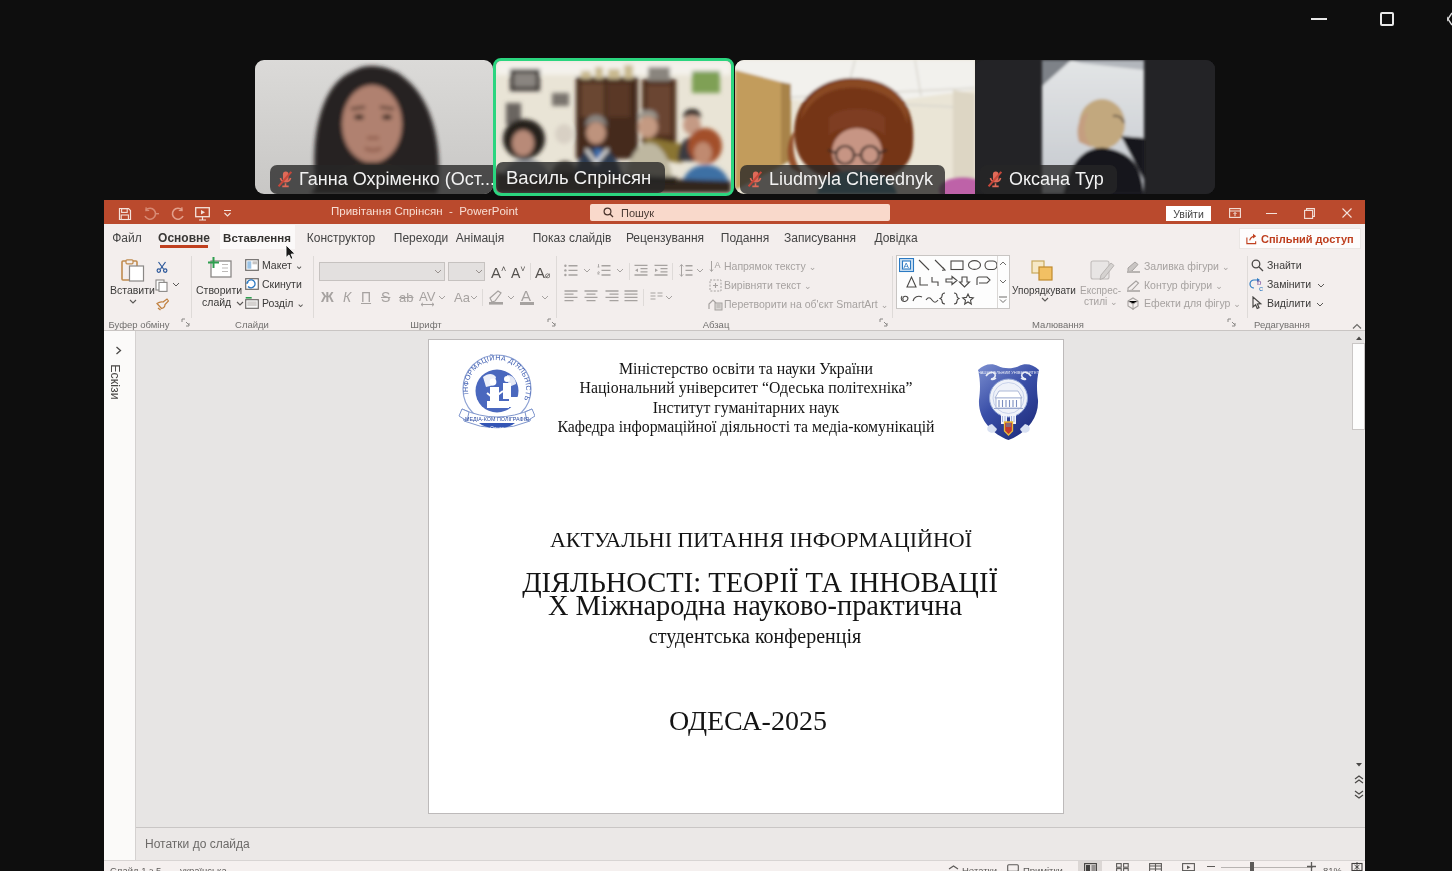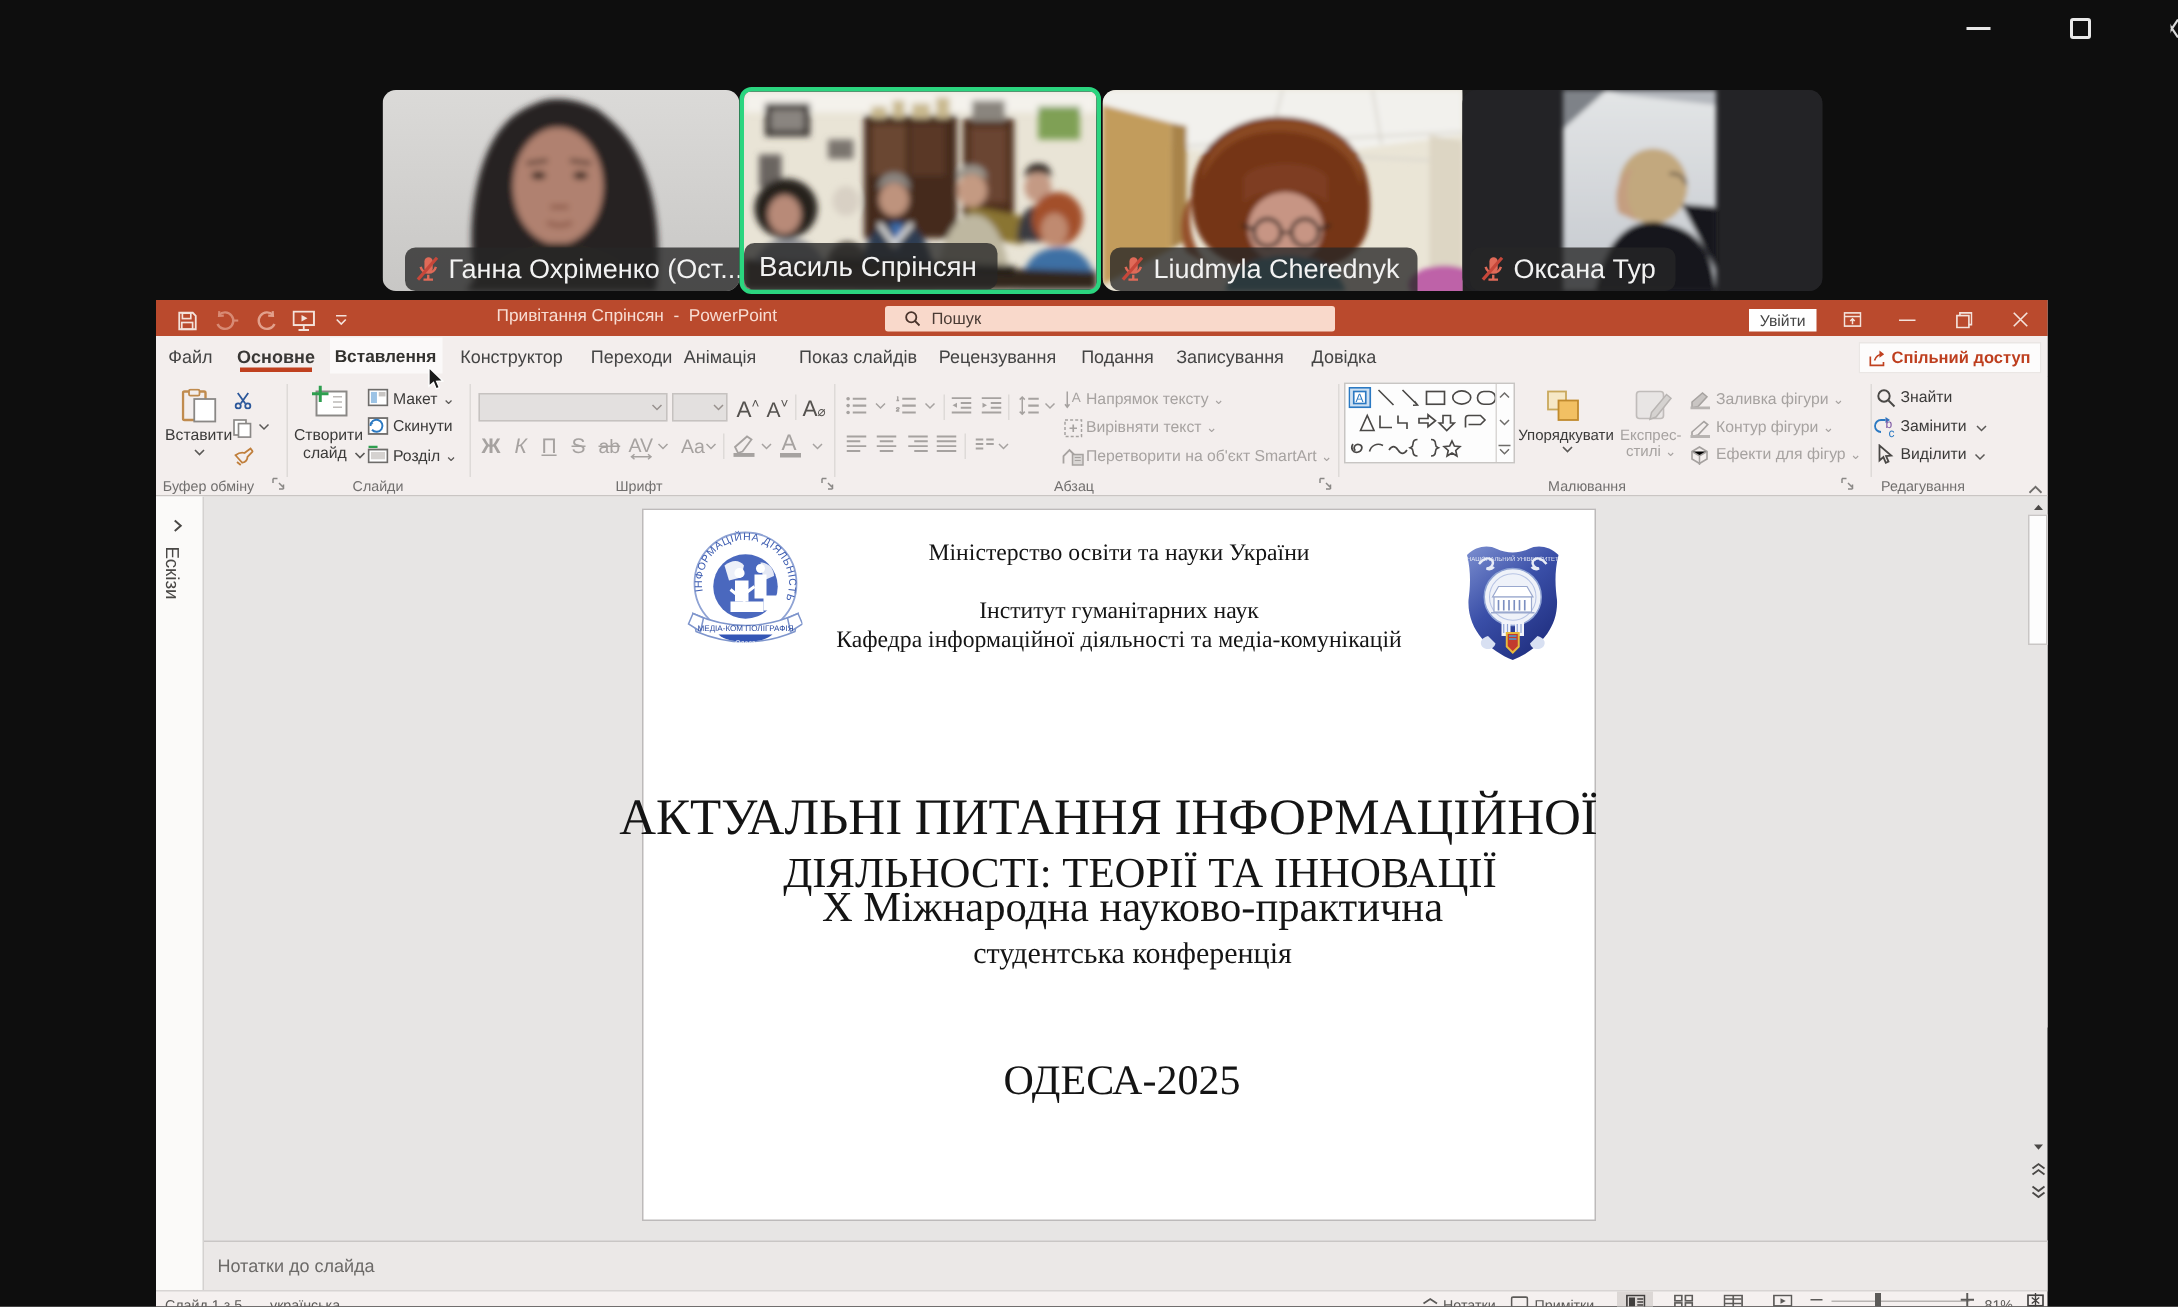--- a/index.html
+++ b/index.html
@@ -560,23 +560,24 @@
   </div>
   <div id="leftstrip">
     <svg class="abs" style="left:11px;top:15px" width="7" height="9" viewBox="0 0 7 9">
         <path d="M1.5 1l4 3.5-4 3.5" fill="none" stroke="#4A4846" stroke-width="1.3"></path>
       </svg>
     <div class="abs" style="left:-7px;top:44px;font-size:12.5px;color:#4A4846;transform:rotate(90deg);white-space:nowrap">Ескізи</div>
   </div>
   <div id="slide">
 
     <div class="ser" style="left:317px;top:20px;font-size:15.8px">Міністерство освіти та науки України</div>
+    <div class="ser" style="left:317px;top:39.3px;font-size:15.8px">Національний університет “Одеська політехніка”</div>
     <div class="ser" style="left:317px;top:58.6px;font-size:15.8px">Інститут гуманітарних наук</div>
     <div class="ser" style="left:317px;top:77.9px;font-size:15.8px">Кафедра інформаційної діяльності та медіа-комунікацій</div>
-    <div class="ser" style="left:310px;top:187px;font-size:34px">АКТУАЛЬНІ ПИТАННЯ ІНФОРМАЦІЙНОЇ</div>
+    <div class="ser" style="left:332px;top:187px;font-size:22px">АКТУАЛЬНІ ПИТАННЯ ІНФОРМАЦІЙНОЇ</div>
     <div class="ser" style="left:331px;top:227px;font-size:28.5px">ДІЯЛЬНОСТІ: ТЕОРІЇ ТА ІННОВАЦІЇ</div>
     <div class="ser" style="left:326px;top:250px;font-size:28.4px">X Міжнародна науково-практична</div>
     <div class="ser" style="left:326px;top:285px;font-size:20px">студентська конференція</div>
     <div class="ser" style="left:319px;top:365px;font-size:28px">ОДЕСА-2025</div>
 
     <svg class="abs" style="left:28px;top:13px" width="78" height="82" viewBox="0 0 78 82">
       <circle cx="40" cy="36" r="34" fill="#fff" stroke="#8FA3D4" stroke-width="1.2"></circle>
       <defs>
           <path id="arcT" d="M40 65 a29 29 0 1 1 0.01 0" fill="none"></path>
         </defs>

